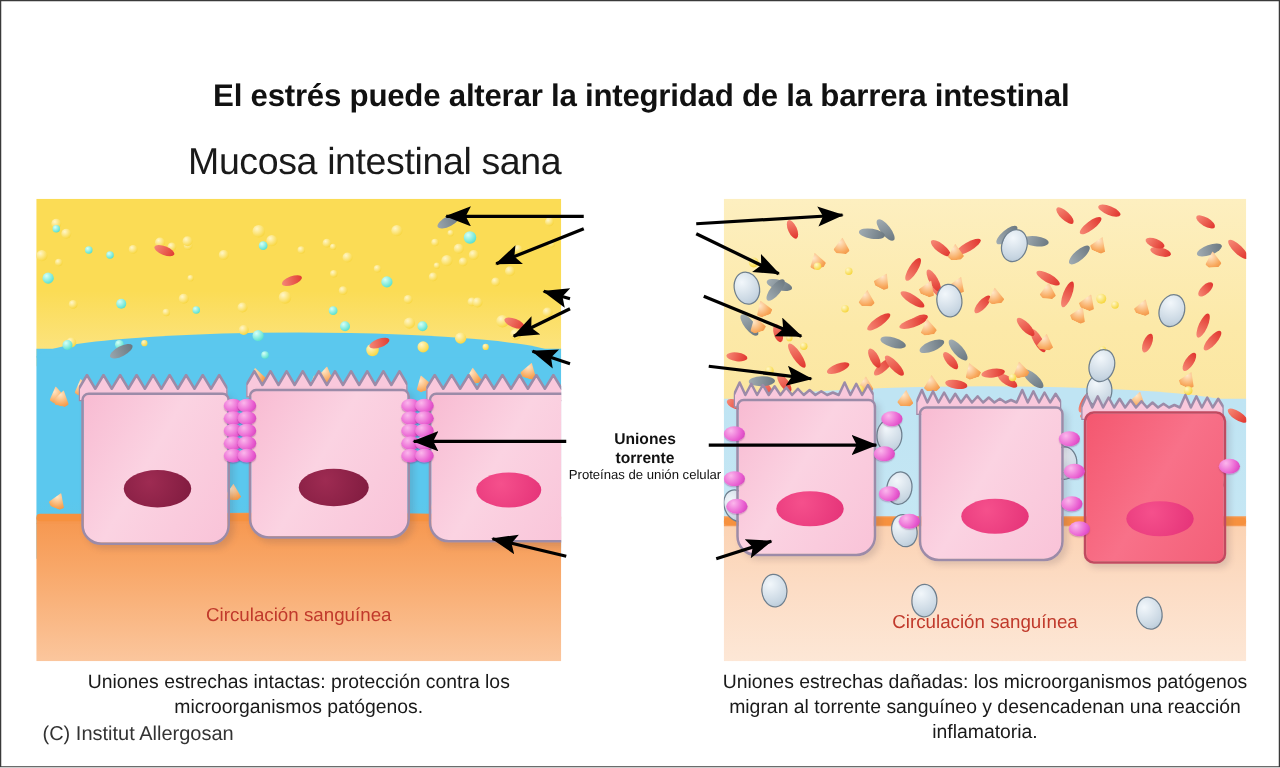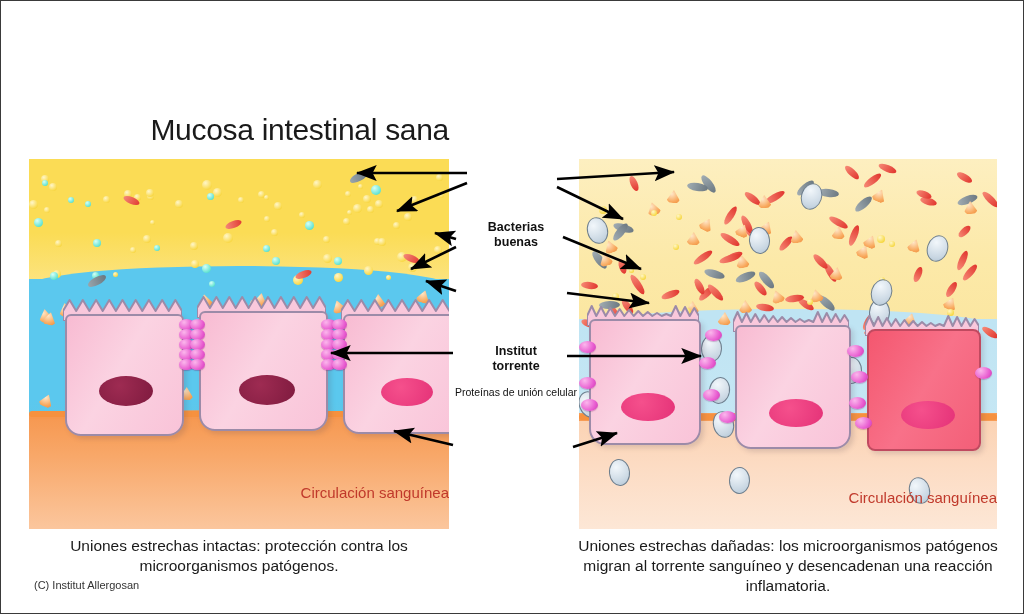--- a/index.html
+++ b/index.html
@@ -66,40 +66,41 @@
   
   .rod{position:absolute;border-radius:50%;}
   .cone{position:absolute;width:13px;height:13px;
       background:radial-gradient(circle at 35% 30%,#FFE7C8,#F8A85C 65%,#EE8C3C);
       clip-path:polygon(50% 0%,100% 78%,78% 100%,22% 100%,0% 78%);}
   .dot{position:absolute;border-radius:50%;}
   .oval{position:absolute;border-radius:50%;
       background:radial-gradient(circle at 35% 28%,#F2F7FB,#C8D6E2 70%,#AFC2D2);
       border:1.4px solid #6E7F8E;}
 
-  .bloodlbl{position:absolute;font-size:15px;color:#C0392B;width:100%;text-align:right;}
+  .bloodlbl{position:absolute;font-size:15px;color:#C0392B;width:100%;text-align:center;}
 
   
   .clab{position:absolute;text-align:center;font-weight:bold;color:#111;font-size:12.5px;line-height:15px;}
-  .clab .sm{display:block;font-weight:normal;font-size:10.5px;line-height:13px;margin-top:12px;}
+  .clab .sm{display:block;font-weight:normal;font-size:10.5px;line-height:13px;}
 
   
   .arrows{position:absolute;left:0;top:0;width:1024px;height:614px;pointer-events:none;}
 
   
   .cap{position:absolute;top:535px;font-size:15.5px;color:#1a1a1a;text-align:center;line-height:20px;}
   .cap.l{left:28px;width:420px;}
   .cap.r{left:572px;width:430px;}
-  .copy{position:absolute;left:33px;top:578px;font-size:11px;color:#333;}
+  .copy{position:absolute;left:33px;top:578px;font-size:16px;color:#333;}
 </style>
 </head>
 <body>
 
 <div id="stage">
 
+  <div class="ttl">El estrés puede alterar la integridad de la barrera intestinal</div>
 
   <div class="sub l">Mucosa intestinal sana</div>
 
   <div class="panel l">
     <div class="layer lumenL"></div>
     <div class="layer mucusL"></div>
     <div class="layer bloodL"></div>
     <div class="basal" style="top:252px"></div>
     <div id="hl-micro">
         <div class="dot" style="left:245px;top:43px;width:8px;height:8px;
@@ -654,26 +655,22 @@
         <div class="loose" style="left:140px;top:252px"></div>
         <div class="loose" style="left:268px;top:186px"></div>
         <div class="loose" style="left:272px;top:212px"></div>
         <div class="loose" style="left:270px;top:238px"></div>
         <div class="loose" style="left:276px;top:258px"></div>
         <div class="loose" style="left:396px;top:208px"></div>
       </div>
     <div class="bloodlbl" style="top:330px">Circulación sanguínea</div>
   </div>
 
-  <div class="clab" style="left:458px;top:219px;width:114px">
-    <span>Bacterias</span><br>
-    <span>buenas</span>
-  </div>
   <div class="clab" style="left:452px;top:343px;width:126px">
-    <span>Institut</span><br>
+    <span>Uniones</span><br>
     <span>torrente</span>
     <span class="sm">Proteínas de unión celular</span>
   </div>
 
   <svg class="arrows">
     <defs>
       <marker id="ah" markerWidth="9" markerHeight="9" refX="7.6" refY="3.1" orient="auto" markerUnits="strokeWidth">
         <path d="M0,0 L8,3.1 L0,6.2 L1.6,3.1 z" fill="#000"></path>
       </marker>
     </defs>

